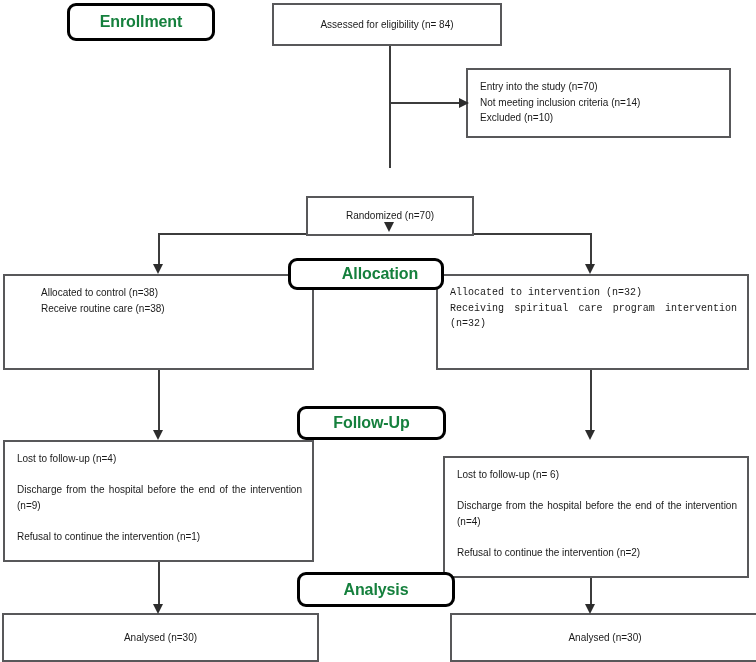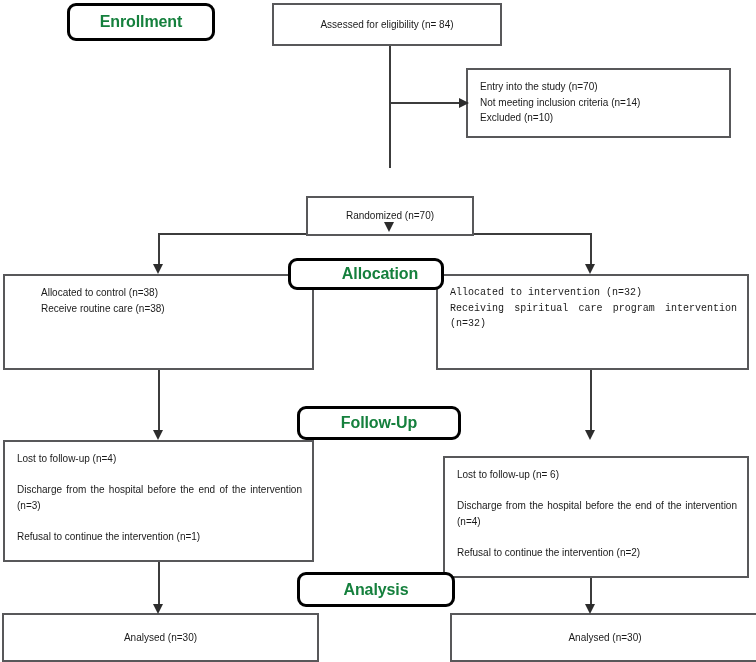--- a/index.html
+++ b/index.html
@@ -146,28 +146,28 @@
   <div class="node lefty justified" style="left:436px; top:274px; width:313px; height:96px;font-family:Liberation Mono, monospace;">
     <span class="txt">Allocated to intervention (n=32)
 Receiving spiritual care program intervention (n=32)</span>
   </div>
 
   <div class="vline" style="left:158px; top:370px; height:64px;"></div>
   <div class="arrow-down" style="left:153px; top:430px;"></div>
   <div class="vline" style="left:590px; top:370px; height:64px;"></div>
   <div class="arrow-down" style="left:585px; top:430px;"></div>
 
-  <div class="pill" style="left:297px; top:406px; width:164px; height:34px;">
+  <div class="pill" style="left:297px; top:406px; width:149px; height:34px;">
     <span>Follow-Up</span>
   </div>
 
   <div class="node lefty justified" style="left:3px; top:440px; width:311px; height:122px;">
     <span class="txt">Lost to follow-up (n=4)
 
-Discharge from the hospital before the end of the intervention (n=3)
+Discharge from the hospital before the end of the intervention (n=9)
 
 Refusal to continue the intervention (n=1)</span>
   </div>
 
   <div class="node lefty justified" style="left:443px; top:456px; width:306px; height:122px;">
     <span class="txt">Lost to follow-up (n= 6)
 
 Discharge from the hospital before the end of the intervention (n=4)
 
 Refusal to continue the intervention (n=2)</span>

